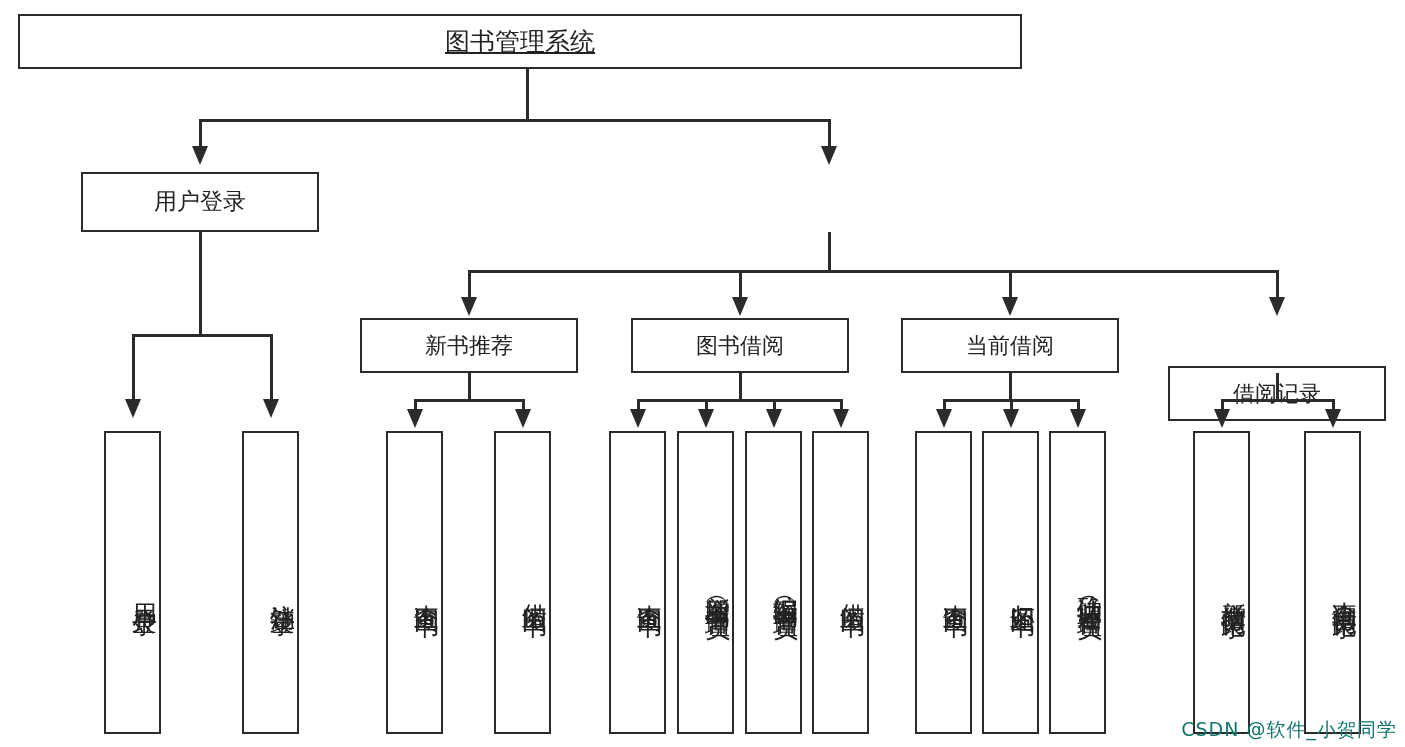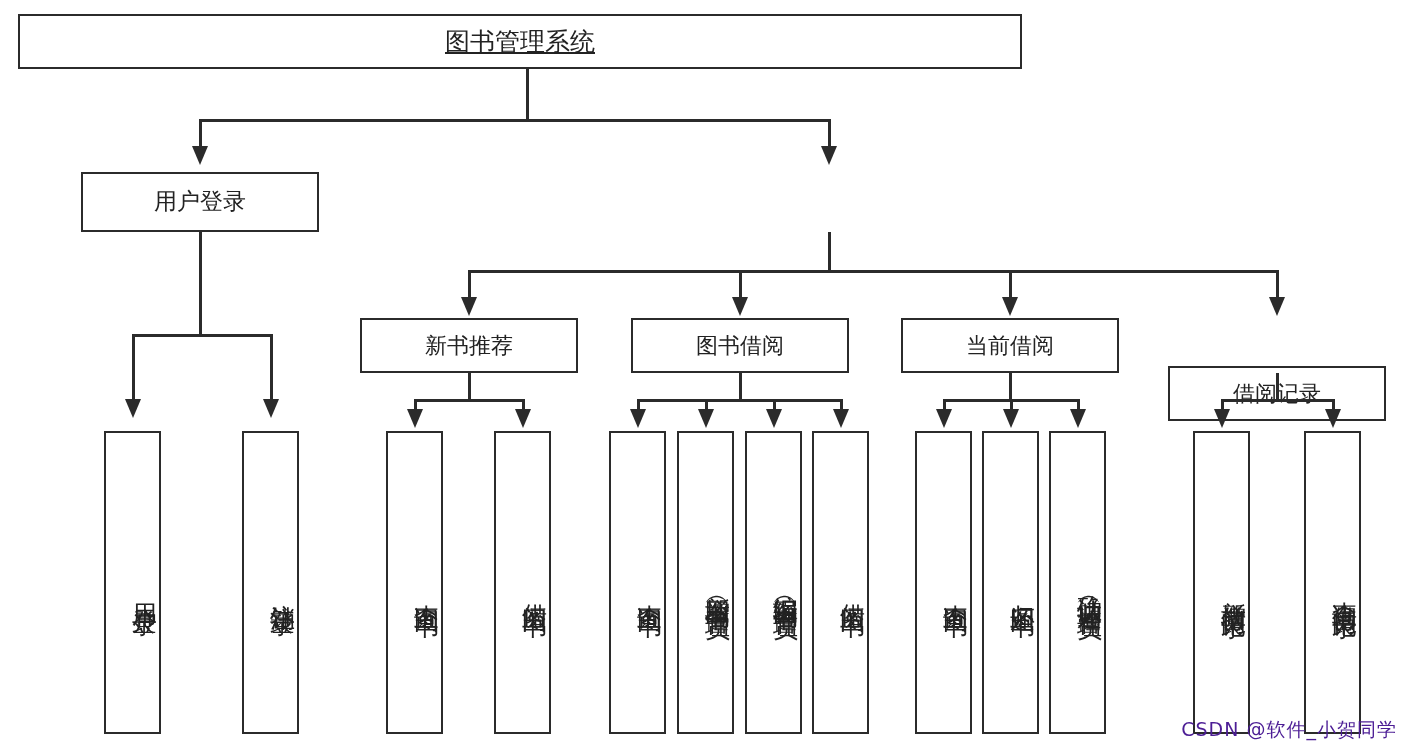--- a/index.html
+++ b/index.html
@@ -59,21 +59,21 @@
     border-left:8px solid transparent;
     border-right:8px solid transparent;
     border-top:19px solid #2b2b2b;
   }
   
   #watermark{
     position:absolute;
     right:8px;
     bottom:4px;
     font-size:19px;
-    color:#4c1d95;
+    color:#0f766e;
     letter-spacing:1px;
     white-space:nowrap;
     user-select:none;
   }
 </style>
 </head>
 <body>
 
 <div id="canvas">
 

